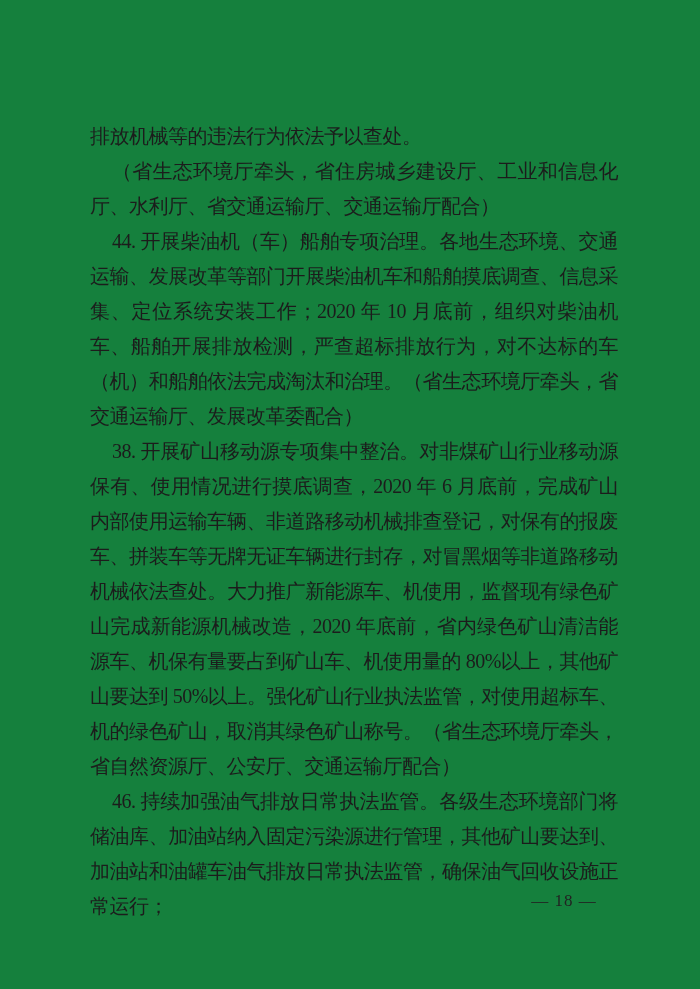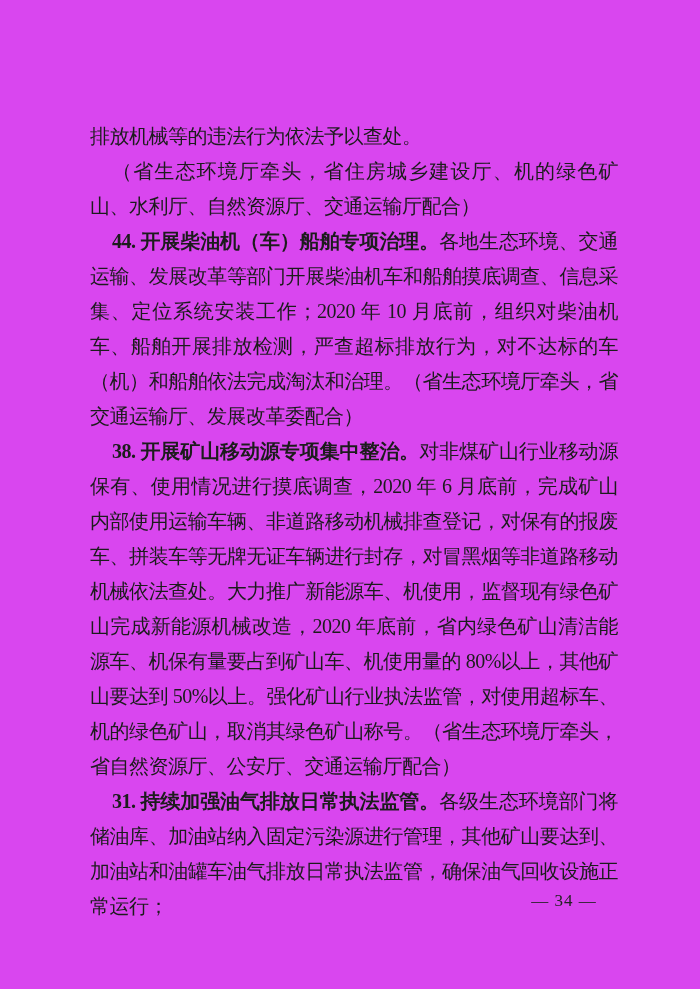--- a/index.html
+++ b/index.html
@@ -4,21 +4,21 @@
 <style>
   html, body {
     margin: 0;
     padding: 0;
     background: #ffffff;
   }
   .page {
     position: relative;
     width: 700px;
     height: 989px;
-    background: #d946ef;
+    background: #15803d;
     overflow: hidden;
     font-family: "Liberation Serif", "DejaVu Serif", serif;
     color: #1c1c1c;
   }
   .text-block {
     position: absolute;
     left: 90px;
     top: 119px;
     width: 528px;
     font-size: 20px;
@@ -28,21 +28,21 @@
     text-justify: inter-ideograph;
   }
   .para {
     margin: 0;
     word-break: break-all;
   }
   .para.indent {
     text-indent: 1.1em;
   }
   .para .lead {
-    font-weight: 700;
+    font-weight: 400;
   }
   .page-number {
     position: absolute;
     left: 524px;
     top: 891px;
     width: 80px;
     font-size: 17px;
     letter-spacing: 1px;
     color: #222222;
     text-align: center;
@@ -54,32 +54,32 @@
 
 <div class="page">
 
   <div class="text-block">
 
     <p class="para">
       <span>排放机械等的违法行为依法予以查处。</span>
     </p>
 
     <p class="para indent">
-      <span>（省生态环境厅牵头，省住房城乡建设厅、机的绿色矿山、水利厅、自然资源厅、交通运输厅配合）</span>
+      <span>（省生态环境厅牵头，省住房城乡建设厅、工业和信息化厅、水利厅、省交通运输厅、交通运输厅配合）</span>
     </p>
 
     <p class="para indent">
       <span class="lead">44. 开展柴油机（车）船舶专项治理。</span><span>各地生态环境、交通运输、发展改革等部门开展柴油机车和船舶摸底调查、信息采集、定位系统安装工作；2020 年 10 月底前，组织对柴油机车、船舶开展排放检测，严查超标排放行为，对不达标的车（机）和船舶依法完成淘汰和治理。（省生态环境厅牵头，省交通运输厅、发展改革委配合）</span>
     </p>
 
     <p class="para indent">
       <span class="lead">38. 开展矿山移动源专项集中整治。</span><span>对非煤矿山行业移动源保有、使用情况进行摸底调查，2020 年 6 月底前，完成矿山内部使用运输车辆、非道路移动机械排查登记，对保有的报废车、拼装车等无牌无证车辆进行封存，对冒黑烟等非道路移动机械依法查处。大力推广新能源车、机使用，监督现有绿色矿山完成新能源机械改造，2020 年底前，省内绿色矿山清洁能源车、机保有量要占到矿山车、机使用量的 80%以上，其他矿山要达到 50%以上。强化矿山行业执法监管，对使用超标车、机的绿色矿山，取消其绿色矿山称号。（省生态环境厅牵头，省自然资源厅、公安厅、交通运输厅配合）</span>
     </p>
 
     <p class="para indent">
-      <span class="lead">31. 持续加强油气排放日常执法监管。</span><span>各级生态环境部门将储油库、加油站纳入固定污染源进行管理，其他矿山要达到、加油站和油罐车油气排放日常执法监管，确保油气回收设施正常运行；</span>
+      <span class="lead">46. 持续加强油气排放日常执法监管。</span><span>各级生态环境部门将储油库、加油站纳入固定污染源进行管理，其他矿山要达到、加油站和油罐车油气排放日常执法监管，确保油气回收设施正常运行；</span>
     </p>
 
   </div>
 
-  <div class="page-number">— 34 —</div>
+  <div class="page-number">— 18 —</div>
 
 </div>
 
 </body></html>

